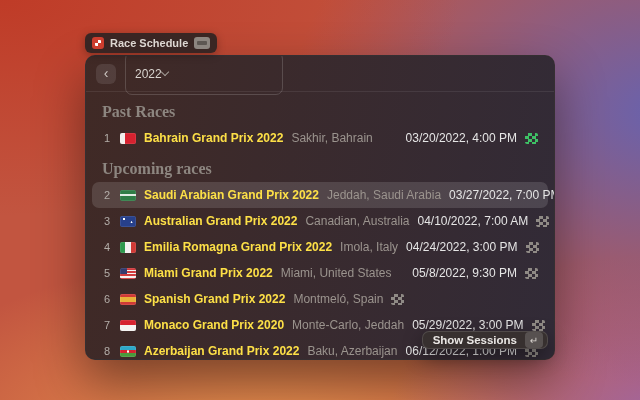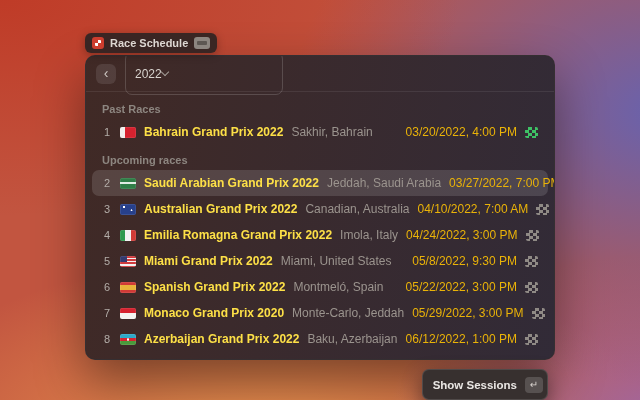--- a/index.html
+++ b/index.html
@@ -78,31 +78,31 @@
     color: #d8d3ce; font-size: 12px;
   }
   .chev-down {
     width: 6px; height: 6px; margin-top: -3px;
     border-right: 1.5px solid #a39d97; border-bottom: 1.5px solid #a39d97;
     transform: rotate(45deg);
   }
 
   
   .list { padding: 2px 6px 0; flex: 1; }
-  .section-label { font-size: 11px; font-weight: 600; color: #8d8680; padding: 9px 10px 4px; }
+  .section-label { font-size: 16px; font-weight: 600; color: #8d8680; padding: 9px 10px 4px; font-family: Liberation Serif, serif; }
   .row {
     height: 26px; display: flex; align-items: center; gap: 8px;
     padding: 0 10px; border-radius: 7px;
   }
   .row.selected { background: rgba(255,255,255,0.13); }
   .idx { width: 10px; flex: none; text-align: center; font-size: 11px; color: #b3ada8; }
   .flag { width: 16px; height: 11px; flex: none; border-radius: 2px; box-shadow: inset 0 0 0 0.5px rgba(255,255,255,0.18); }
   .race-name { font-size: 12px; font-weight: 600; color: #fde047; white-space: nowrap; }
   .race-loc { font-size: 12px; color: #9b948e; white-space: nowrap; }
-  .race-date { margin-left: auto; font-size: 12px; color: #eab308; white-space: nowrap; }
+  .race-date { margin-left: auto; font-size: 12px; color: #e5e5e5; white-space: nowrap; }
   .chk { width: 13px; height: 11px; flex: none; border-radius: 2px; }
   .chk[data-status="upcoming"] {
     background-image: conic-gradient(#8f8a85 0 25%, transparent 0 50%, #8f8a85 0 75%, transparent 0);
     background-size: 7px 6px;
   }
   .chk[data-status="past"] {
     background-image: conic-gradient(#3ec065 0 25%, transparent 0 50%, #3ec065 0 75%, transparent 0);
     background-size: 7px 6px;
   }
 
@@ -130,26 +130,25 @@
     background-image: radial-gradient(circle at 50% 50%, #fff 0 1px, transparent 1.3px),
                       linear-gradient(180deg, #2ea8c8 0 33%, #d6222f 33% 67%, #4a9a3c 67%);
   }
   [data-flag="canada"] {
     background-image: radial-gradient(circle at 50% 48%, #d6222f 0 1.6px, transparent 1.9px),
                       linear-gradient(90deg, #d6222f 0 30%, #f5f3f1 30% 70%, #d6222f 70%);
   }
 
   
   .action-btn {
-    position: absolute; right: 92px; top: 331px; height: 31px;
+    position: absolute; right: 92px; top: 331px; height: 18px;
     display: flex; align-items: center; gap: 8px; padding: 0 4px 0 10px;
     background: #37302f; border: 1px solid rgba(255,255,255,0.13); border-radius: 7px;
     box-shadow: 0 8px 20px rgba(0,0,0,0.45);
     z-index: 5;
-    margin-top: 38px;
   }
   .action-label { font-size: 11.5px; font-weight: 600; color: #eae7e4; white-space: nowrap; }
   .keycap {
     min-width: 18px; height: 16px; padding: 0 3px; border-radius: 4px;
     background: rgba(255,255,255,0.16);
     display: flex; align-items: center; justify-content: center;
     font-size: 10px; color: #d8d3ce;
   }
 </style>
 </head>
@@ -225,21 +224,20 @@
         <span class="race-loc">Miami, United States</span>
         <span class="race-date">05/8/2022, 9:30 PM</span>
         <span class="chk" data-status="upcoming"></span>
       </div>
 
       <div class="row">
         <span class="idx">6</span>
         <span class="flag" data-flag="spain"></span>
         <span class="race-name">Spanish Grand Prix 2022</span>
         <span class="race-loc">Montmeló, Spain</span>
-        <span class="race-date">05/22/2022, 3:00 PM</span>
         <span class="chk" data-status="upcoming"></span>
       </div>
 
       <div class="row">
         <span class="idx">7</span>
         <span class="flag" data-flag="monaco"></span>
         <span class="race-name">Monaco Grand Prix 2020</span>
         <span class="race-loc">Monte-Carlo, Jeddah</span>
         <span class="race-date">05/29/2022, 3:00 PM</span>
         <span class="chk" data-status="upcoming"></span>

